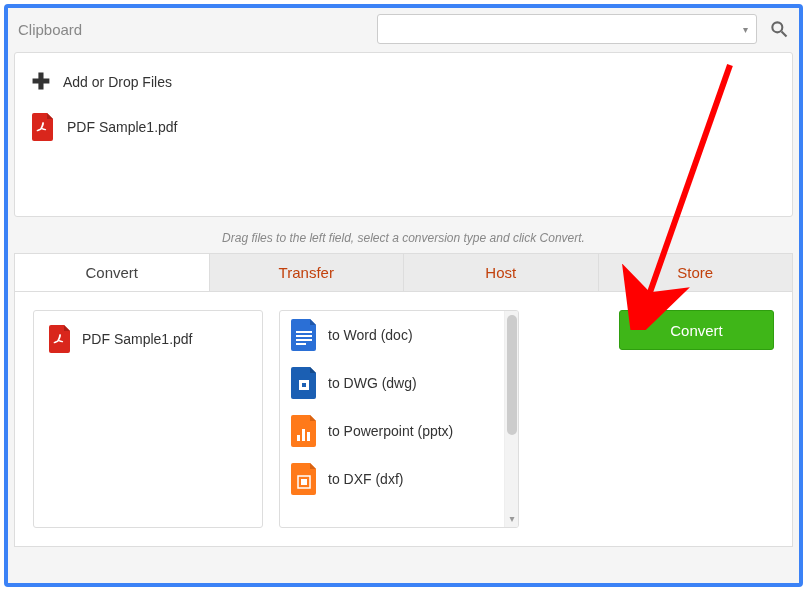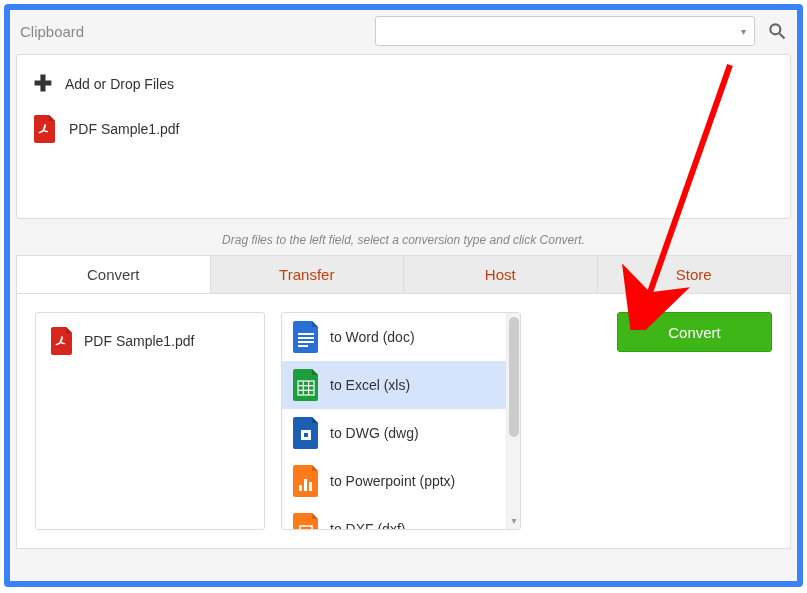--- a/index.html
+++ b/index.html
@@ -1,17 +1,17 @@
 <!DOCTYPE html>
 <html><head>
 <meta charset="utf-8">
 <style>
 * { box-sizing: border-box; margin: 0; padding: 0; }
 body { font-family: Arial, sans-serif; font-size: 14px; width: 807px; height: 593px; background: #fff; position: relative; }
-.outer { border: 6px solid #3b82f6; border-radius: 4px; margin: 4px; padding: 6px; background: #f5f5f5; position: relative; height: 583px; }
+.outer { border: 4px solid #3b82f6; border-radius: 4px; margin: 4px; padding: 6px; background: #f5f5f5; position: relative; height: 583px; }
 .header-row { display: flex; align-items: center; gap: 8px; margin-bottom: 8px; }
 .clipboard-label { color: #888; font-size: 15px; flex: 0 0 auto; padding-left: 4px; }
 .spacer { flex: 1; }
 .search-combo { display: flex; align-items: center; width: 380px; height: 30px; border: 1px solid #ccc; border-radius: 3px; background: #fff; }
 .search-input { flex: 1; border: none; outline: none; padding: 0 8px; height: 100%; background: transparent; }
 .dropdown-caret { color: #888; font-size: 10px; padding: 0 8px; cursor: pointer; }
 .search-btn { width: 28px; height: 30px; display: flex; align-items: center; justify-content: center; cursor: pointer; color: #666; }
 .search-btn svg { width: 20px; height: 20px; }
 
 .dropzone { background: #fff; border: 1px solid #ddd; border-radius: 3px; padding: 16px; height: 165px; }
@@ -110,34 +110,20 @@
           <svg class="opt-icon" viewBox="0 0 28 32">
               <path fill="#2a6fd6" d="M3 0h17l6 6v24a2 2 0 0 1-2 2H3a2 2 0 0 1-2-2V2a2 2 0 0 1 2-2z"></path>
               <path fill="#1f57aa" d="M20 0l6 6h-6z"></path>
               <rect fill="#fff" x="6" y="12" width="16" height="2"></rect>
               <rect fill="#fff" x="6" y="16" width="16" height="2"></rect>
               <rect fill="#fff" x="6" y="20" width="16" height="2"></rect>
               <rect fill="#fff" x="6" y="24" width="10" height="2"></rect>
             </svg>
           <span class="opt-label">to Word (doc)</span>
         </div>
-        <div class="opt selected">
-          <svg class="opt-icon" viewBox="0 0 28 32">
-              <path fill="#1d9e3c" d="M3 0h17l6 6v24a2 2 0 0 1-2 2H3a2 2 0 0 1-2-2V2a2 2 0 0 1 2-2z"></path>
-              <path fill="#167a2e" d="M20 0l6 6h-6z"></path>
-              <g stroke="#fff" stroke-width="1.2">
-                <rect fill="none" x="6" y="12" width="16" height="14"></rect>
-                <line x1="6" y1="16.7" x2="22" y2="16.7"></line>
-                <line x1="6" y1="21.3" x2="22" y2="21.3"></line>
-                <line x1="11.3" y1="12" x2="11.3" y2="26"></line>
-                <line x1="16.6" y1="12" x2="16.6" y2="26"></line>
-              </g>
-            </svg>
-          <span class="opt-label">to Excel (xls)</span>
-        </div>
         <div class="opt">
           <svg class="opt-icon" viewBox="0 0 28 32">
               <path fill="#1b5fb3" d="M3 0h17l6 6v24a2 2 0 0 1-2 2H3a2 2 0 0 1-2-2V2a2 2 0 0 1 2-2z"></path>
               <path fill="#144a8c" d="M20 0l6 6h-6z"></path>
               <rect fill="#fff" x="9" y="13" width="10" height="10"></rect>
               <rect fill="#1b5fb3" x="12" y="16" width="4" height="4"></rect>
             </svg>
           <span class="opt-label">to DWG (dwg)</span>
         </div>
         <div class="opt">

